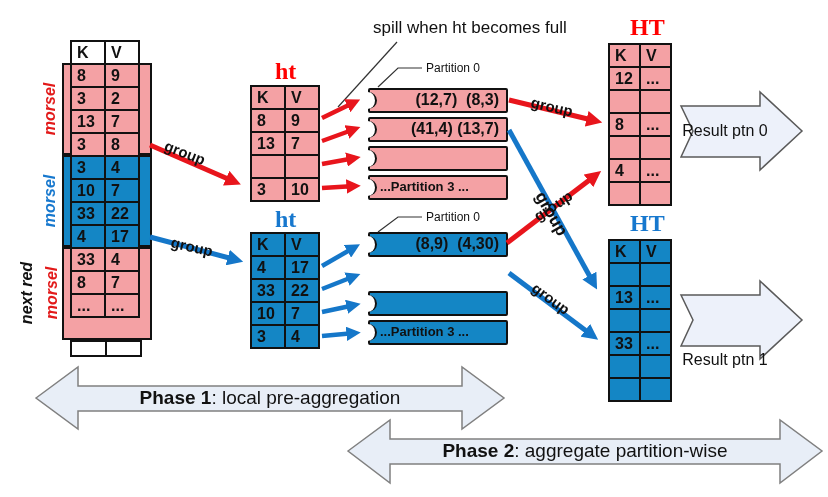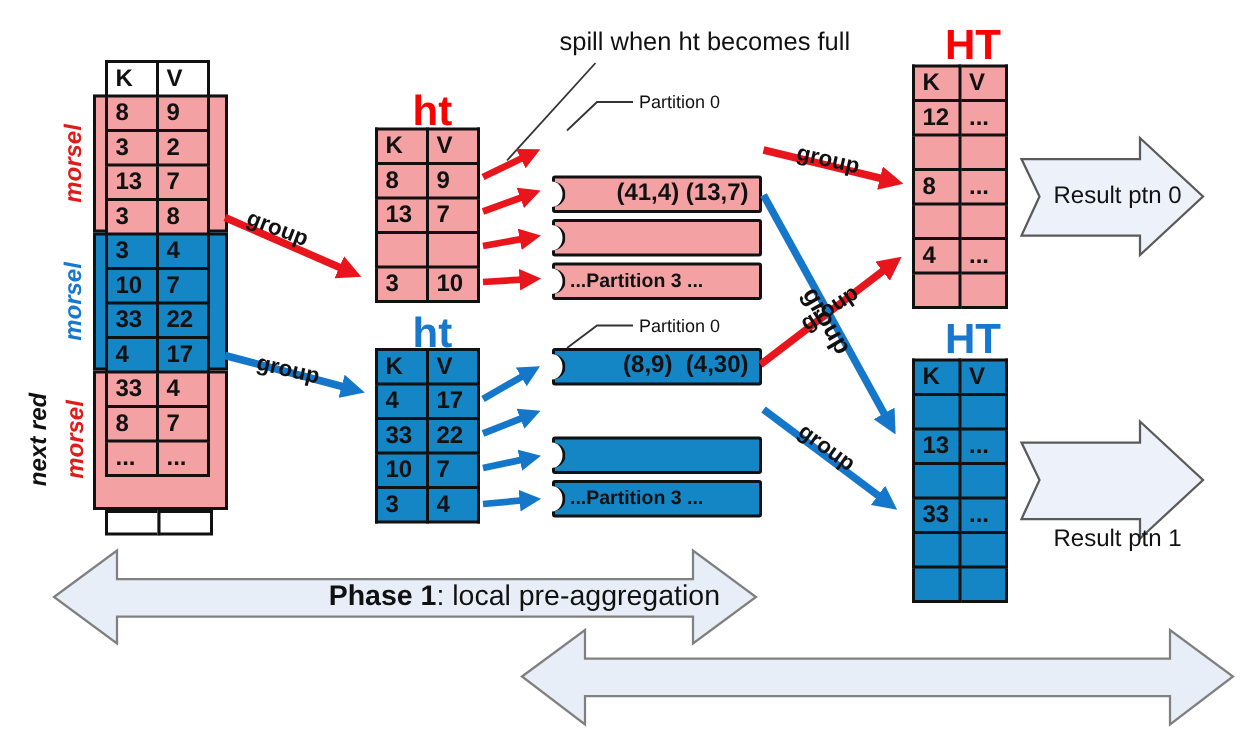--- a/index.html
+++ b/index.html
@@ -25,28 +25,28 @@
   .bar::before{content:"";position:absolute;left:-3px;top:2px;bottom:2px;width:8px;
     background:#fff;border-right:2.5px solid #111;border-radius:0 9px 9px 0 / 0 50% 50% 0;}
   .bar .bartext{position:absolute;right:7px;top:0;line-height:20px;font-size:16px;
     font-weight:600;color:#111;white-space:pre;}
   .bar.c .bartext{left:10px;right:7px;text-align:left;font-size:13px;font-weight:700;}
 
   svg#overlay{position:absolute;left:0;top:0;z-index:5;pointer-events:none;}
 
   .lbl{position:absolute;z-index:6;color:#111;white-space:nowrap;}
   .group{font-size:15px;font-weight:700;width:50px;text-align:center;}
-  .httitle{font-size:28px;font-weight:700;}
+  .httitle{font-size:24px;font-weight:700;font-family:Liberation Serif, serif;}
   .vlabel{position:absolute;z-index:6;text-align:center;font-size:16px;font-weight:700;
     font-style:italic;transform:rotate(-90deg);transform-origin:center;height:18px;line-height:18px;}
   .callout{font-size:12px;font-weight:400;color:#111;}
   .spill{font-size:17px;color:#111;}
   .phase{font-size:19px;text-align:center;z-index:6;}
   .phase .bold{font-weight:700;}
-  .result{font-size:16px;text-align:center;z-index:6;padding-left:20px;}
+  .result{font-size:16px;text-align:center;z-index:6;}
 </style>
 </head>
 <body>
 
 <div id="stage">
 
   <div class="band" style="left:62px;top:63px;width:90px;height:92px;background:#F4A1A4;"></div>
   <div class="band" style="left:62px;top:155px;width:90px;height:92px;background:#1486C5;"></div>
   <div class="band" style="left:62px;top:247px;width:90px;height:93px;background:#F4A1A4;"></div>
 
@@ -159,20 +159,23 @@
           <td>3</td>
           <td>4</td>
         </tr>
   </tbody>
     </table>
 
   <div class="lbl spill" style="left:373px;top:18px;">spill when ht becomes full</div>
   <div class="lbl callout" style="left:426px;top:61px;">Partition 0</div>
   <div class="lbl callout" style="left:426px;top:210px;">Partition 0</div>
 
+  <div class="bar" style="left:368px;top:88px;--c:#F4A1A4;">
+      <span class="bartext">(12,7)  (8,3)</span>
+    </div>
   <div class="bar" style="left:368px;top:117px;--c:#F4A1A4;">
       <span class="bartext">(41,4) (13,7)</span>
     </div>
   <div class="bar" style="left:368px;top:146px;--c:#F4A1A4;">
       <span class="bartext"></span>
     </div>
   <div class="bar c" style="left:368px;top:175px;--c:#F4A1A4;">
       <span class="bartext">...Partition 3 ...</span>
     </div>
 
@@ -294,15 +297,16 @@
   <div class="lbl group" style="left:160px;top:144px;transform:rotate(21deg);">group</div>
   <div class="lbl group" style="left:167px;top:238px;transform:rotate(13deg);">group</div>
   <div class="lbl group" style="left:527px;top:98px;transform:rotate(13deg);">group</div>
   <div class="lbl group" style="left:528px;top:197px;transform:rotate(-33deg);">group</div>
   <div class="lbl group" style="left:526px;top:204px;transform:rotate(60deg);font-size:17px;">group</div>
   <div class="lbl group" style="left:526px;top:290px;transform:rotate(36deg);">group</div>
 
   <div class="lbl result" style="left:670px;top:122px;width:110px;">Result ptn 0</div>
   <div class="lbl result" style="left:670px;top:311px;width:110px;margin-top:40px;">Result ptn 1</div>
 
-  <div class="lbl phase" style="left:60px;top:387px;width:420px;text-align:right;"><span class="bold">Phase 1</span><span>: local pre-aggregation</span></div>
+  <div class="lbl phase" style="left:60px;top:387px;width:420px;"><span class="bold">Phase 1</span><span>: local pre-aggregation</span></div>
+  <div class="lbl phase" style="left:370px;top:440px;width:430px;"><span class="bold">Phase 2</span><span>: aggregate partition-wise</span></div>
 
 </div>
 
 </body></html>

